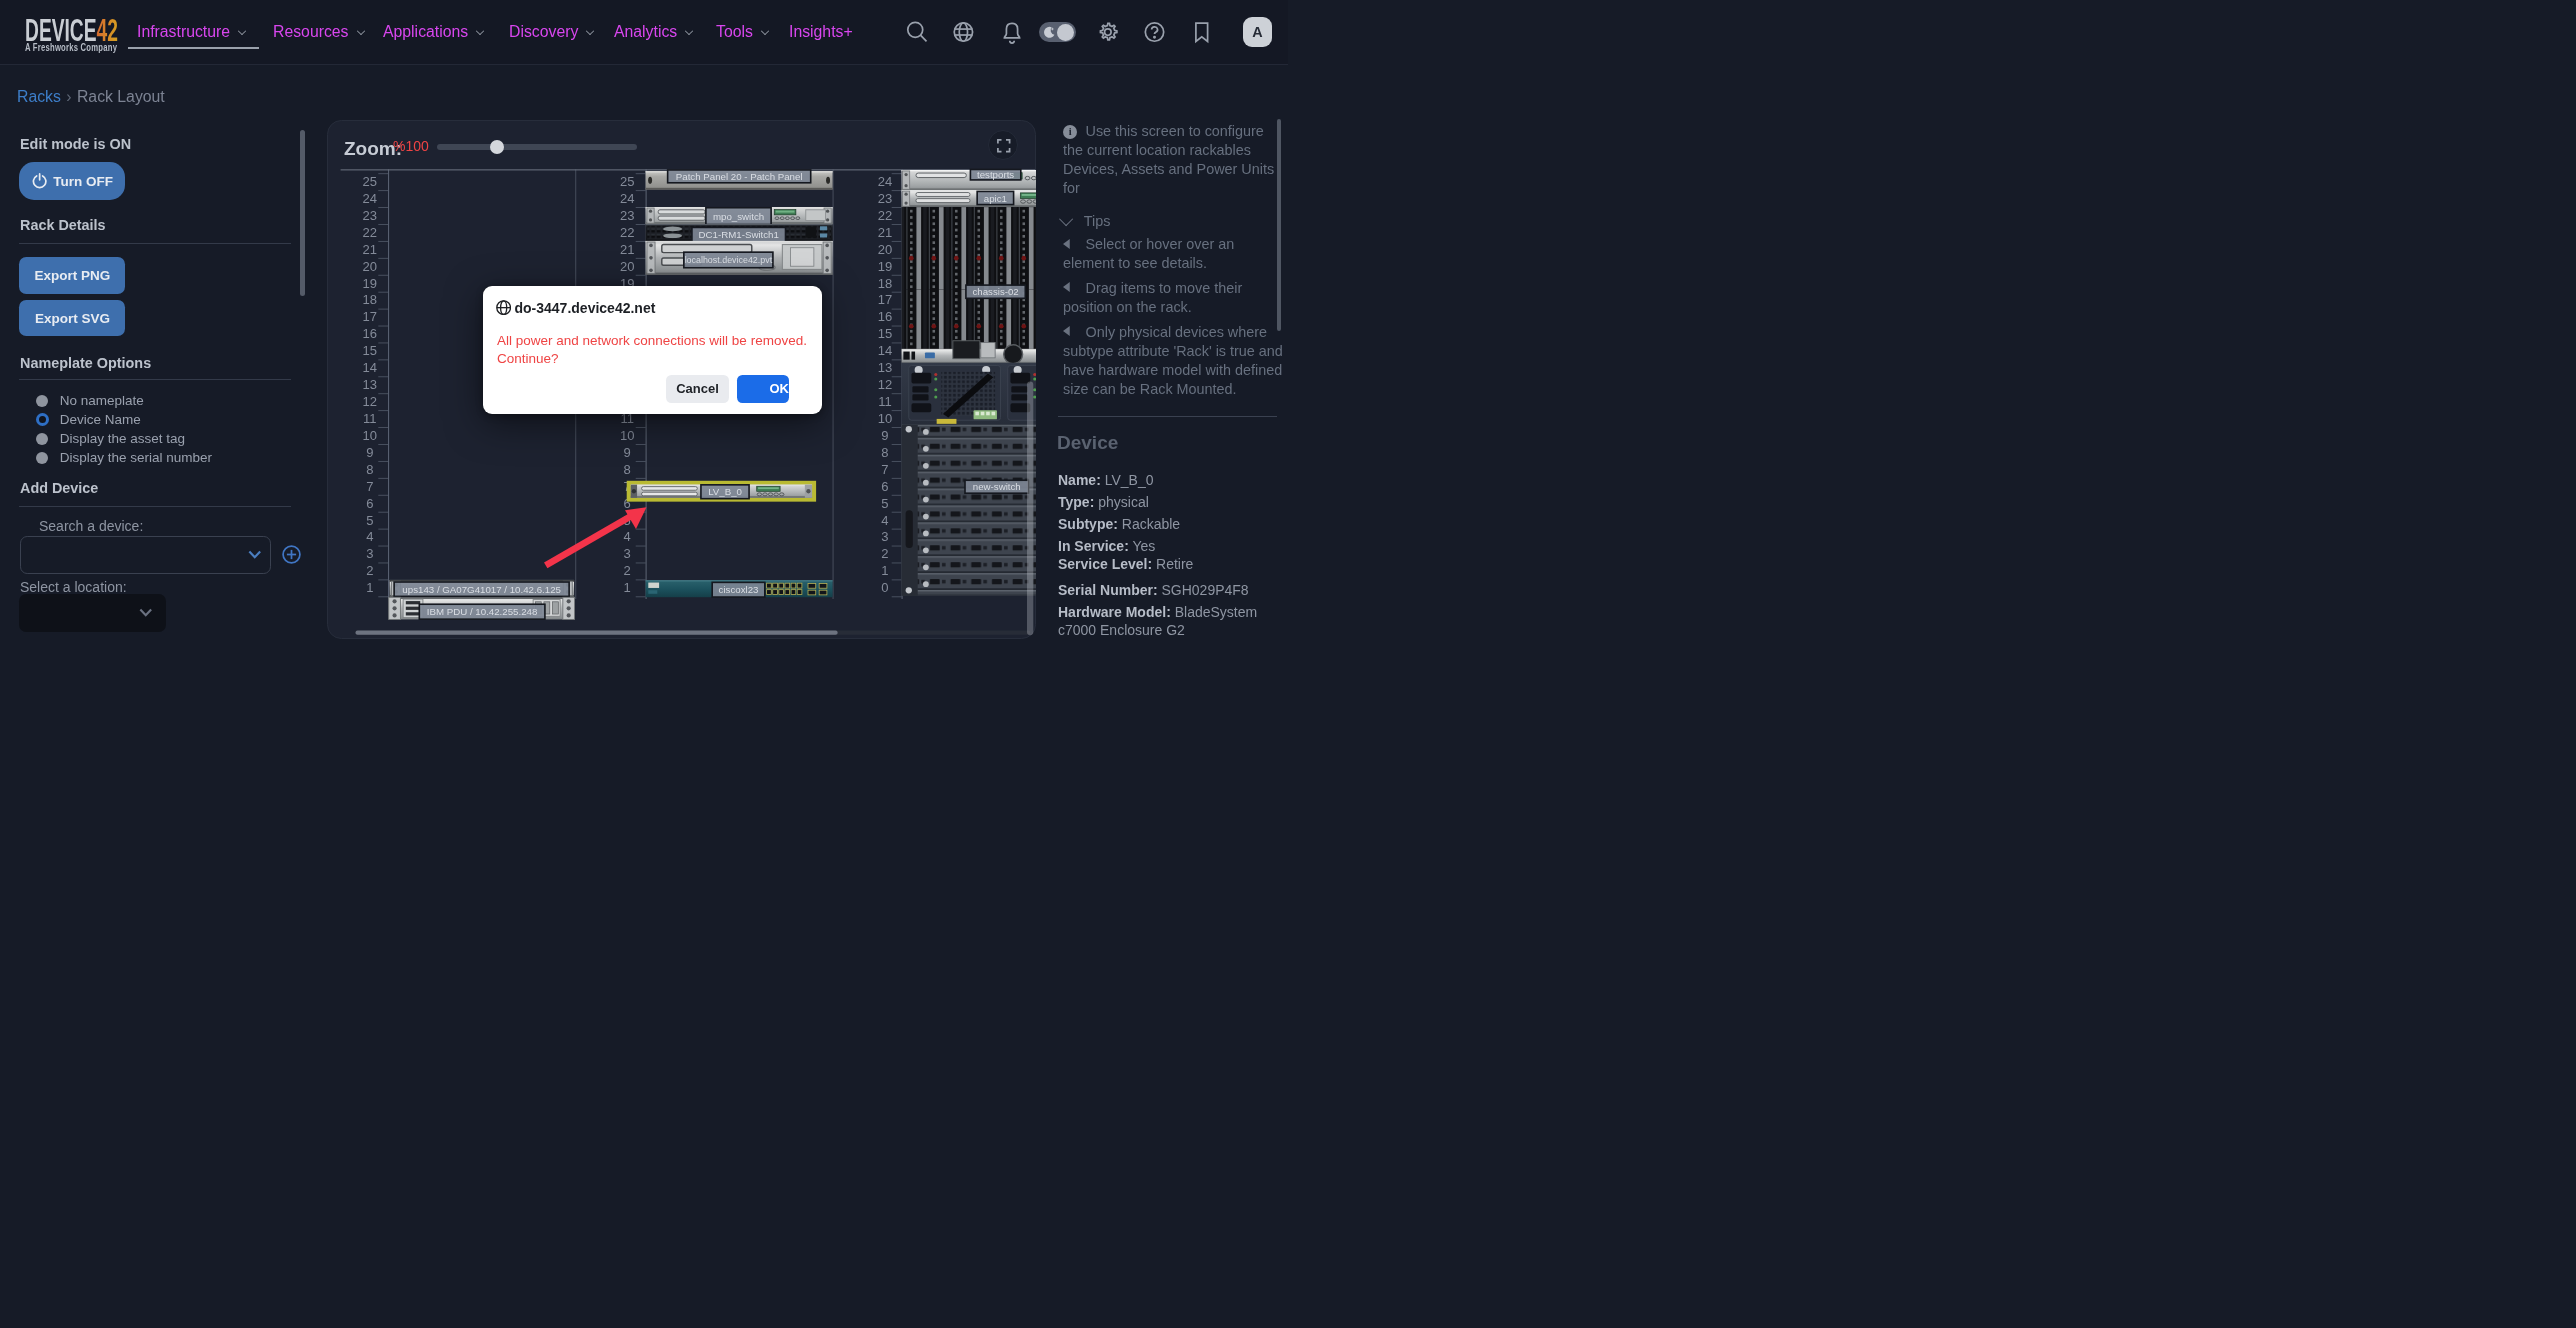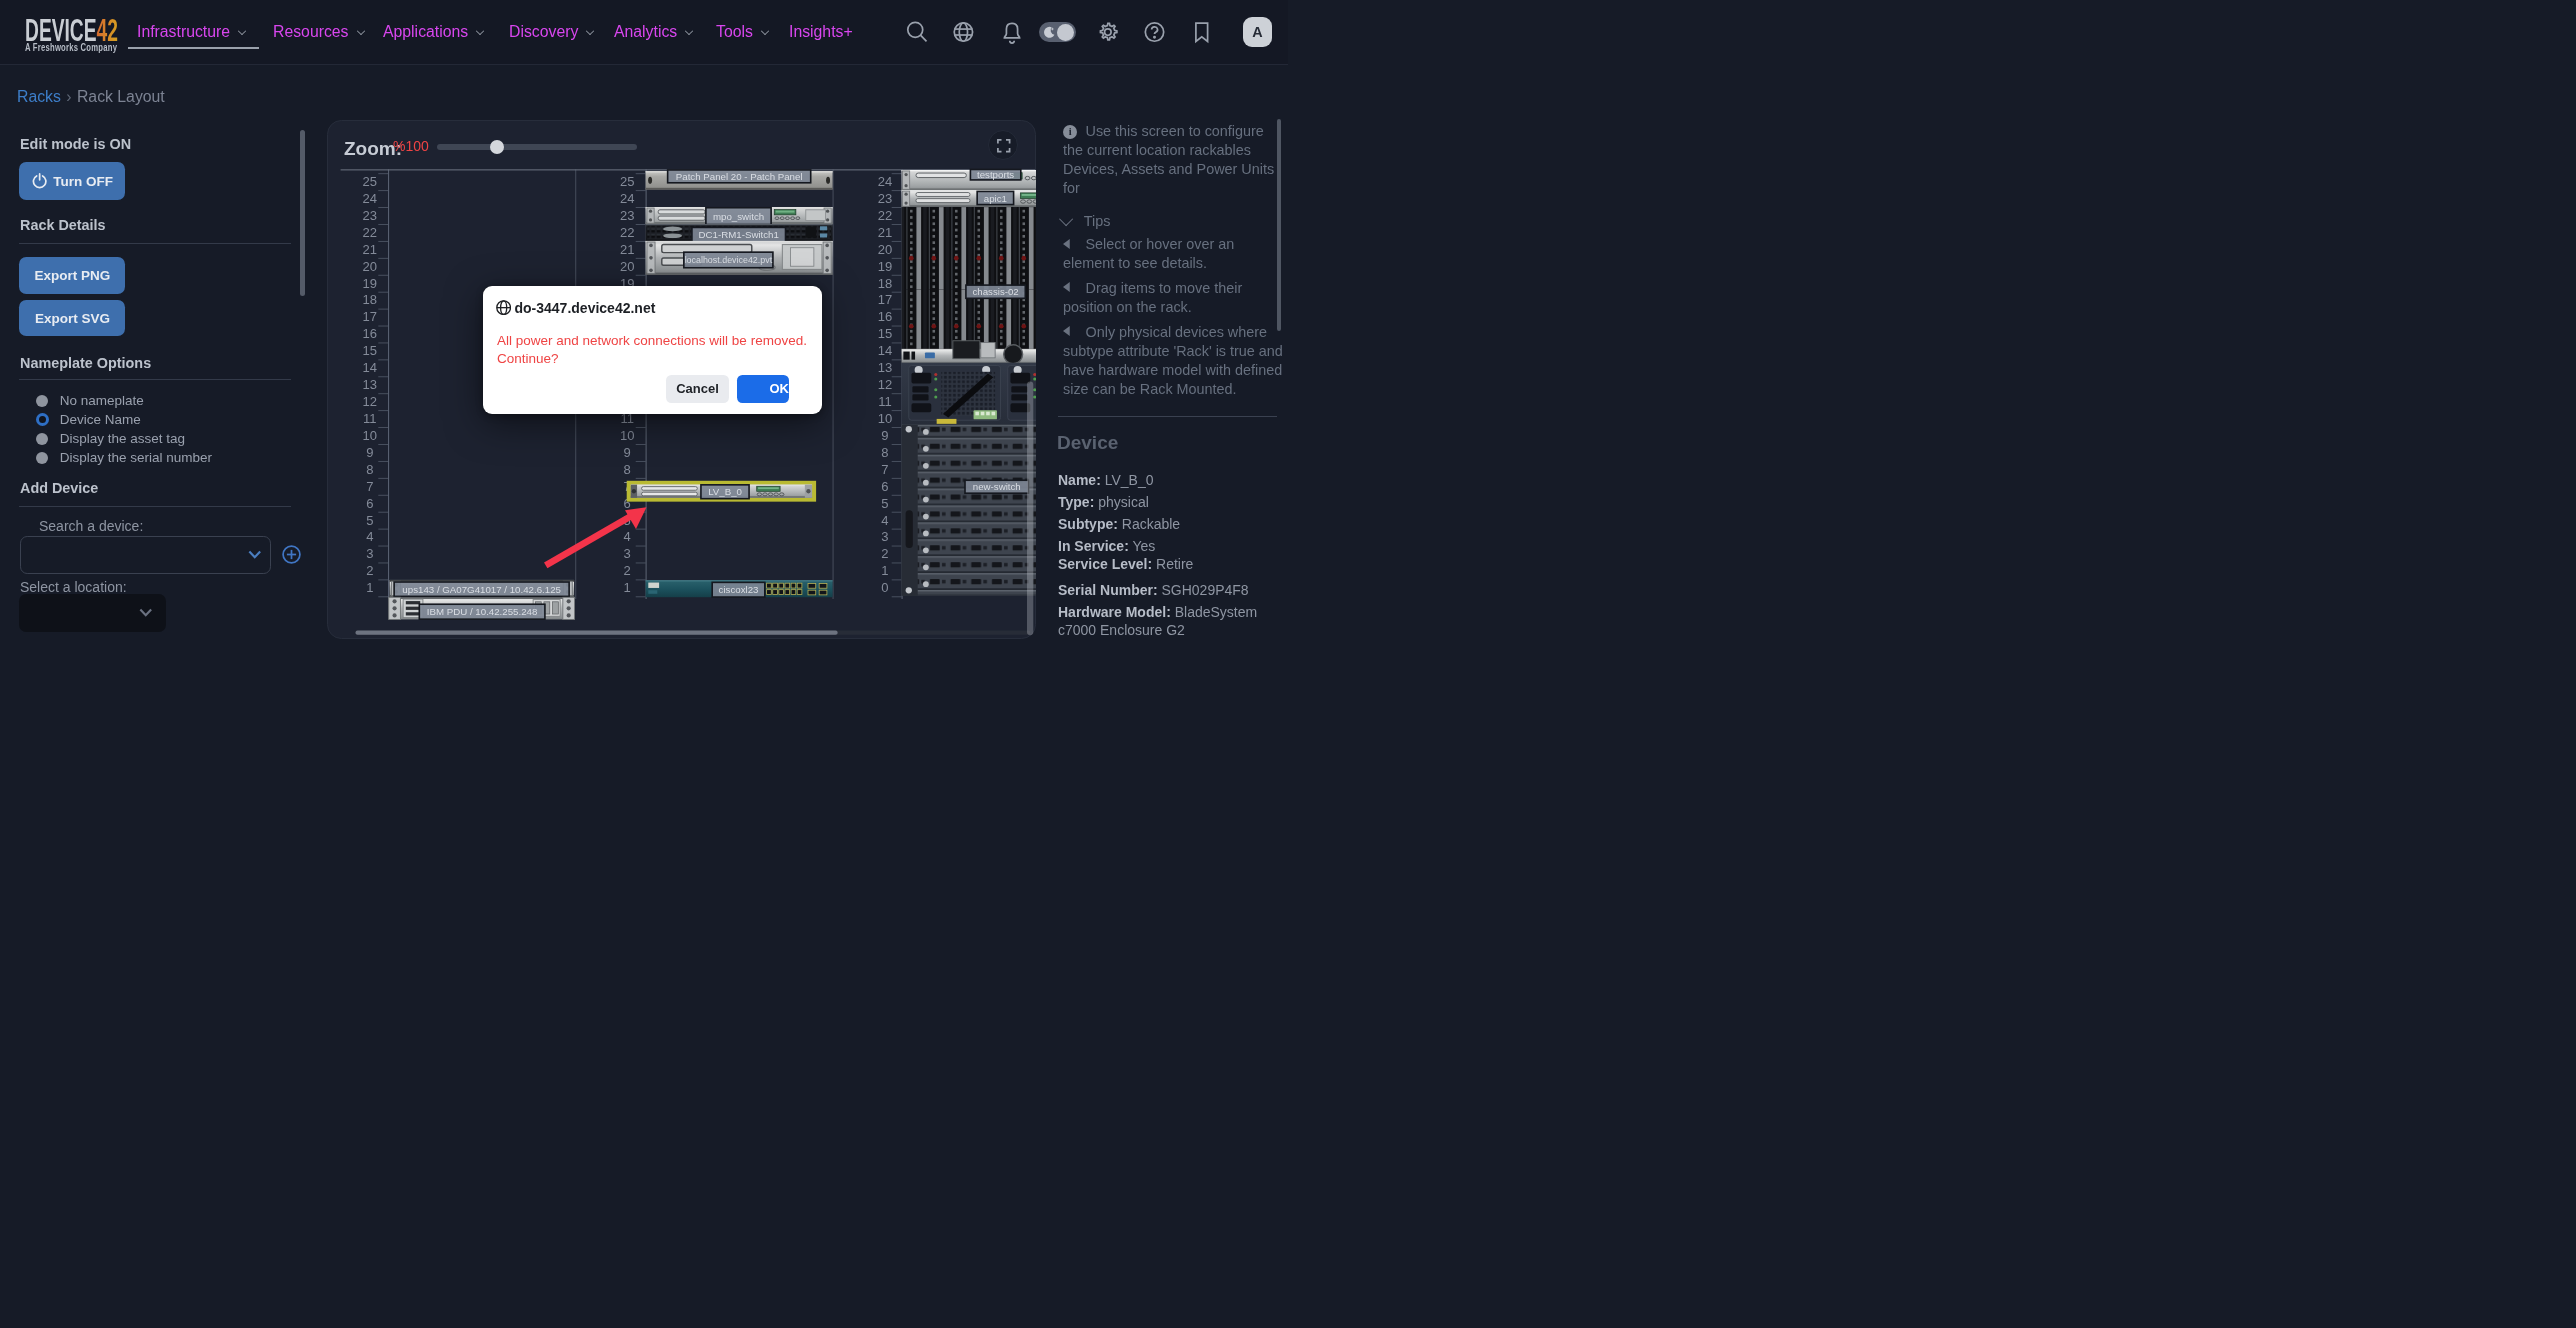--- a/index.html
+++ b/index.html
@@ -105,21 +105,21 @@
       <path d="M11.5 2.5 l0.55,1.45 l1.45,0.55 l-1.45,0.55 l-0.55,1.45 l-0.55,-1.45 l-1.45,-0.55 l1.45,-0.55 z" fill="#c8ccd4"></path>
     </svg>
     <div class="abs" style="right:1.6px; top:1.6px; width:17px; height:17px; border-radius:50%; background:#c4c8d0;"></div>
   </div>
   <div class="avatar">A</div>
 </div>
 
 <div id="crumb"><span class="a">Racks</span><span class="s">›</span><span class="b">Rack Layout</span></div>
 
 <div class="sb-h" style="top:136px;">Edit mode is ON</div>
-<div class="btn-blue" style="top:162px; height:38px;"><svg width="15.3" height="15.3" viewBox="0 0 17 17" style="margin-right:6.3px;">
+<div class="btn-blue" style="top:162px; height:38px;border-radius:15px;"><svg width="15.3" height="15.3" viewBox="0 0 17 17" style="margin-right:6.3px;">
       <path d="M5.2 3.2 a6.9,6.9 0 1 0 6.6,0" fill="none" stroke="#e8ecf2" stroke-width="1.9" stroke-linecap="round"></path>
       <line x1="8.5" y1="1" x2="8.5" y2="7.6" stroke="#e8ecf2" stroke-width="1.9" stroke-linecap="round"></line>
     </svg>Turn OFF</div>
 <div class="sb-h" style="top:217px;">Rack Details</div>
 <div class="sb-hr" style="top:243px;"></div>
 <div class="btn-blue" style="top:257px; height:37px;">Export PNG</div>
 <div class="btn-blue" style="top:300px; height:36px;">Export SVG</div>
 <div class="sb-h" style="top:355px;">Nameplate Options</div>
 <div class="sb-hr" style="top:379px;"></div>
 <div class="radio-row" style="top:394px;">

